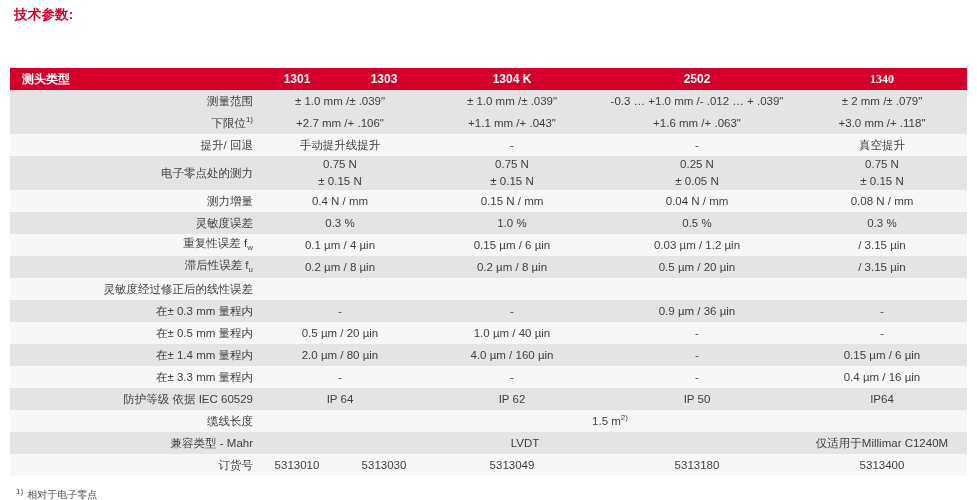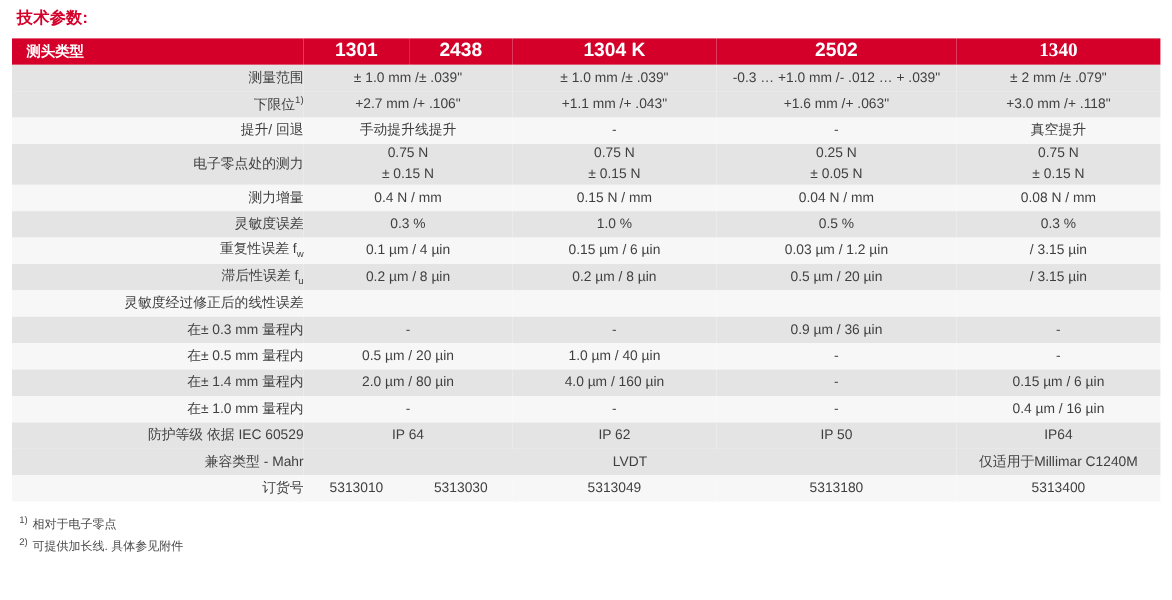--- a/index.html
+++ b/index.html
@@ -26,39 +26,40 @@
     font-weight: bold;
     font-size: 13.5px;
     padding: 6px 0 8px 4px;
     letter-spacing: .2px;
   }
   table.spec {
     width: 957px;
     border-collapse: collapse;
     table-layout: fixed;
     font-size: 11.5px;
+    margin-top: 36px;
   }
   table.spec col.c-label { width: 243px; }
   table.spec col.c1301  { width: 88px; }
   table.spec col.c1303  { width: 86px; }
   table.spec col.c1304  { width: 170px; }
   table.spec col.c1318  { width: 200px; }
   table.spec col.c1340  { width: 170px; }
 
   table.spec th, table.spec td {
     padding: 0;
     height: 22px;
     vertical-align: middle;
     border: none;
   }
   thead th {
     background: #d4002a;
     color: #ffffff;
     font-weight: bold;
-    font-size: 16px;
+    font-size: 12px;
     height: 24px;
     text-align: center;
     border-right: 2px solid #ffffff;
   }
   thead th.hdr-label {
     text-align: left;
     padding-left: 12px;
     font-size: 12px;
   }
   thead th.last { border-right: none; font-family: Liberation Serif, serif; }
@@ -110,21 +111,21 @@
         <col class="c1301">
         <col class="c1303">
       <col class="c1304">
         <col class="c1318">
         <col class="c1340">
     </colgroup>
     <thead>
       <tr>
         <th class="hdr-label">测头类型</th>
         <th>1301</th>
-        <th>2438</th>
+        <th>1303</th>
         <th>1304 K</th>
         <th>2502</th>
         <th class="last">1340</th>
       </tr>
     </thead>
     <tbody id="tbody">
         <tr class="odd">
           <td class="lbl">测量范围</td>
           <td colspan="2">± 1.0 mm /± .039"</td>
           <td>± 1.0 mm /± .039"</td>
@@ -214,32 +215,36 @@
           <td class="dash last">-</td>
         </tr>
         <tr class="odd">
           <td class="lbl">在± 1.4 mm 量程内</td>
           <td colspan="2">2.0 µm / 80 µin</td>
           <td>4.0 µm / 160 µin</td>
           <td class="dash">-</td>
           <td class="last">0.15 µm / 6 µin</td>
         </tr>
         <tr class="even">
-          <td class="lbl">在± 1.0 mm 量程内</td>
+          <td class="lbl">在± 3.3 mm 量程内</td>
           <td colspan="2" class="dash">-</td>
           <td class="dash">-</td>
           <td class="dash">-</td>
           <td class="last">0.4 µm / 16 µin</td>
         </tr>
         <tr class="odd">
           <td class="lbl">防护等级 依据 IEC 60529</td>
           <td colspan="2">IP 64</td>
           <td>IP 62</td>
           <td>IP 50</td>
           <td class="last">IP64</td>
+        </tr>
+        <tr class="even">
+          <td class="lbl">缆线长度</td>
+          <td colspan="5" class="last">1.5 m<sup>2)</sup></td>
         </tr>
         <tr class="odd">
           <td class="lbl">兼容类型 - Mahr</td>
           <td colspan="4">LVDT</td>
           <td class="last">仅适用于Millimar C1240M</td>
         </tr>
         <tr class="even">
           <td class="lbl">订货号</td>
           <td>5313010</td>
           <td>5313030</td>

